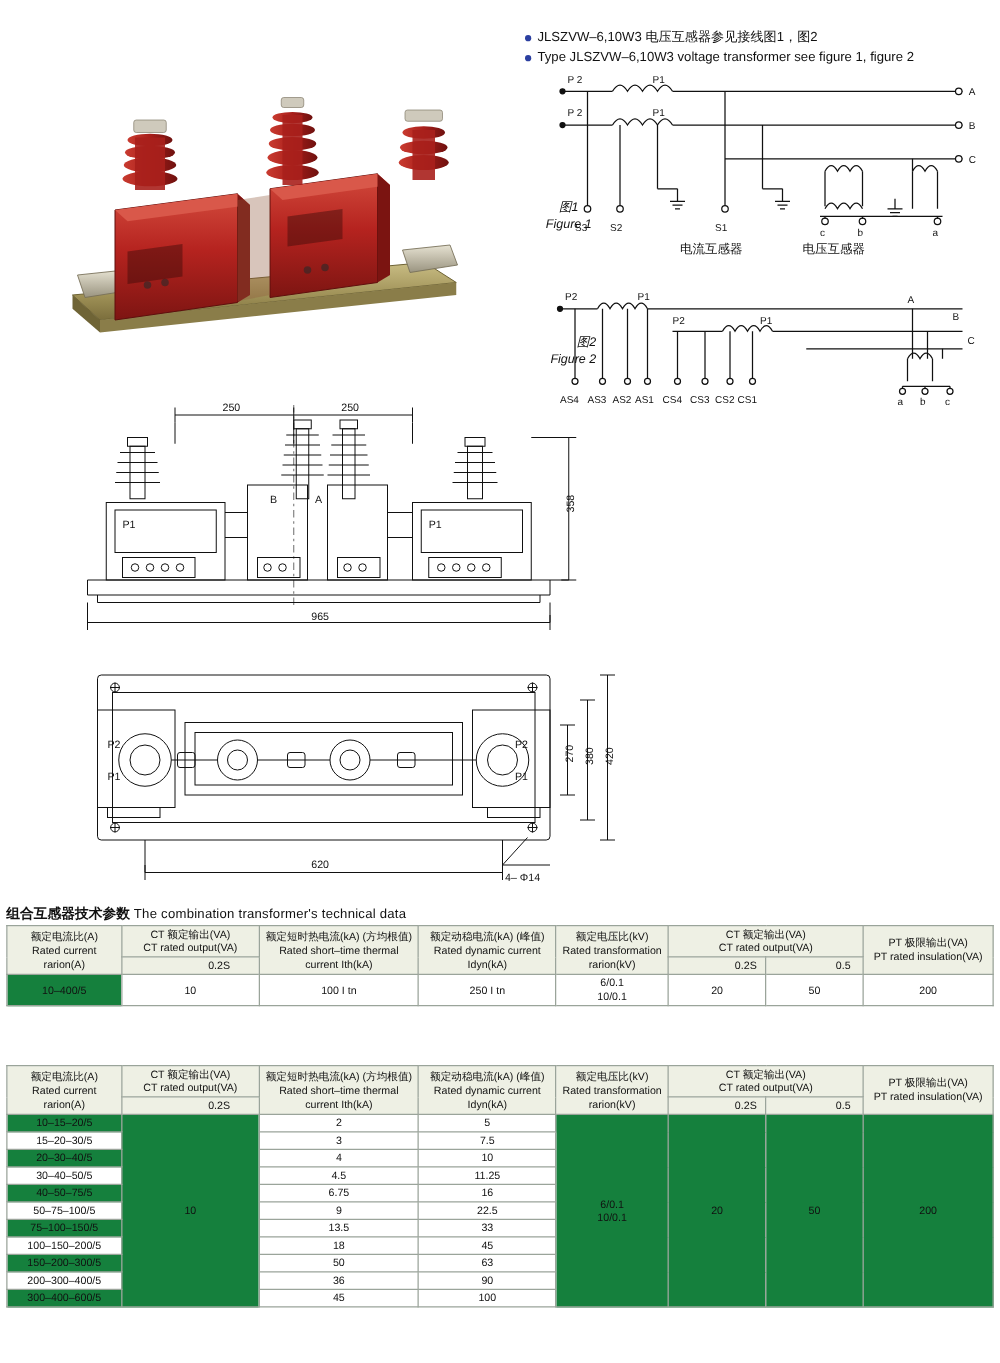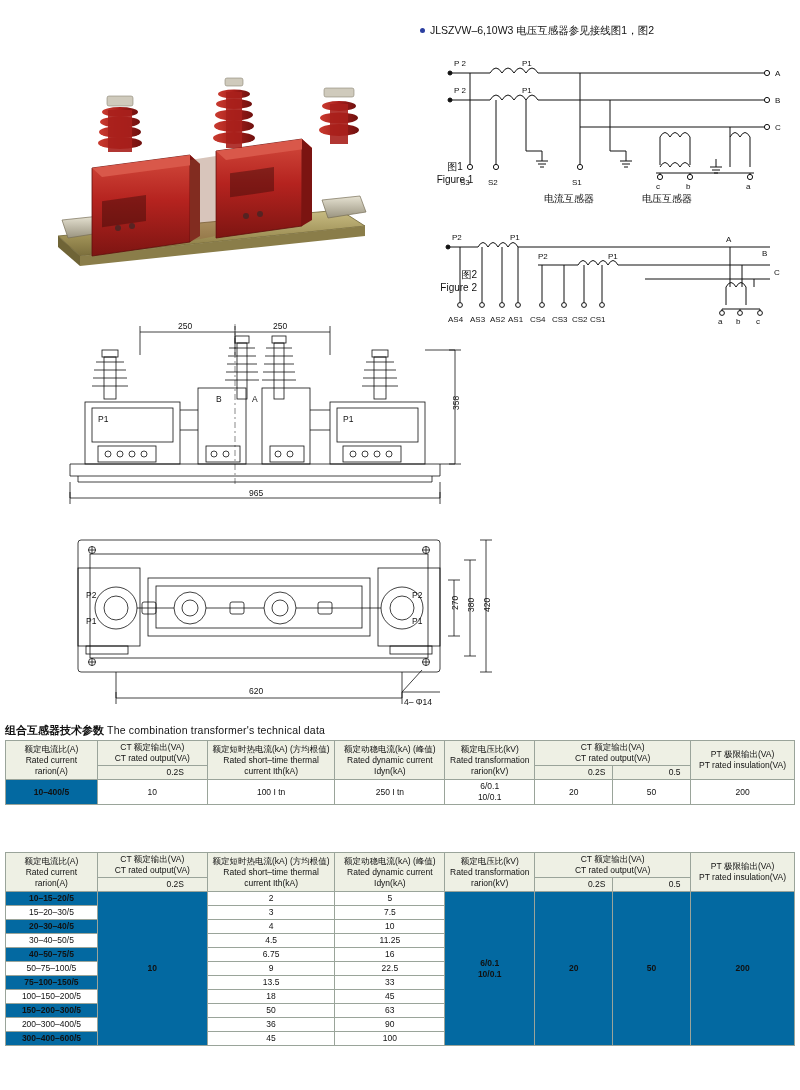--- a/index.html
+++ b/index.html
@@ -18,21 +18,21 @@
   .notes .row{display:flex;align-items:center;gap:5px;}
   .bullet{width:5px;height:5px;background:#2b3fa0;border-radius:50%;display:inline-block;}
 
   
   .photo{position:absolute;left:40px;top:60px;width:340px;height:230px;}
   .photo svg{display:block;}
 
   
   .sch1{position:absolute;left:430px;top:55px;width:360px;height:160px;}
   .sch2{position:absolute;left:430px;top:225px;width:360px;height:110px;}
-  .figlabel{position:absolute;font-size:10px;line-height:13px;text-align:center;color:#111;}
+  .figlabel{position:absolute;font-size:10px;line-height:13px;text-align:center;color:#111;font-style:italic;}
   .fig1lab{left:433px;top:160px;width:44px;}
   .fig2lab{left:433px;top:268px;width:44px;text-align:right;}
   .capt{position:absolute;font-size:10px;color:#111;}
   .capt1{left:512px;top:192px;margin-left:32px;}
   .capt2{left:642px;top:192px;}
 
   
   .draw1{position:absolute;left:30px;top:310px;width:470px;height:210px;}
   .draw2{position:absolute;left:30px;top:520px;width:470px;height:200px;}
 
@@ -53,35 +53,39 @@
     border:1px solid #9aa49a;
     text-align:center;
     vertical-align:middle;
     padding:1px 2px;
     font-weight:normal;
     line-height:11px;
   }
   table.data .hdr{background:#eef0e4;}
   table.data .sub{background:#eef0e4;padding-left:48px;}
   table.data .body{background:#ffffff;}
-  table.data .tint{background:#0369a1;font-weight:bold;}
+  table.data .tint{background:#15803d;}
   .t1{left:5px;top:740px;width:790px;}
   .t2{left:5px;top:852px;width:790px;}
   .cn{display:block;}
   .en{display:block;}
 </style>
 </head>
 <body>
 
 <div class="page">
 
   <div class="notes">
     <div class="row">
       <span class="bullet"></span>
       <span>JLSZVW–6,10W3  电压互感器参见接线图1，图2</span>
+    </div>
+    <div class="row">
+      <span class="bullet"></span>
+      <span>Type JLSZVW–6,10W3  voltage transformer see figure 1, figure 2</span>
     </div>
   </div>
 
   <div class="photo">
     <svg width="340" height="230" viewBox="0 0 340 230">
       <defs>
         <linearGradient id="gred" x1="0" y1="0" x2="0" y2="1">
           <stop offset="0%" stop-color="#d24a3c"></stop>
           <stop offset="45%" stop-color="#b5231f"></stop>
           <stop offset="100%" stop-color="#7d1512"></stop>

